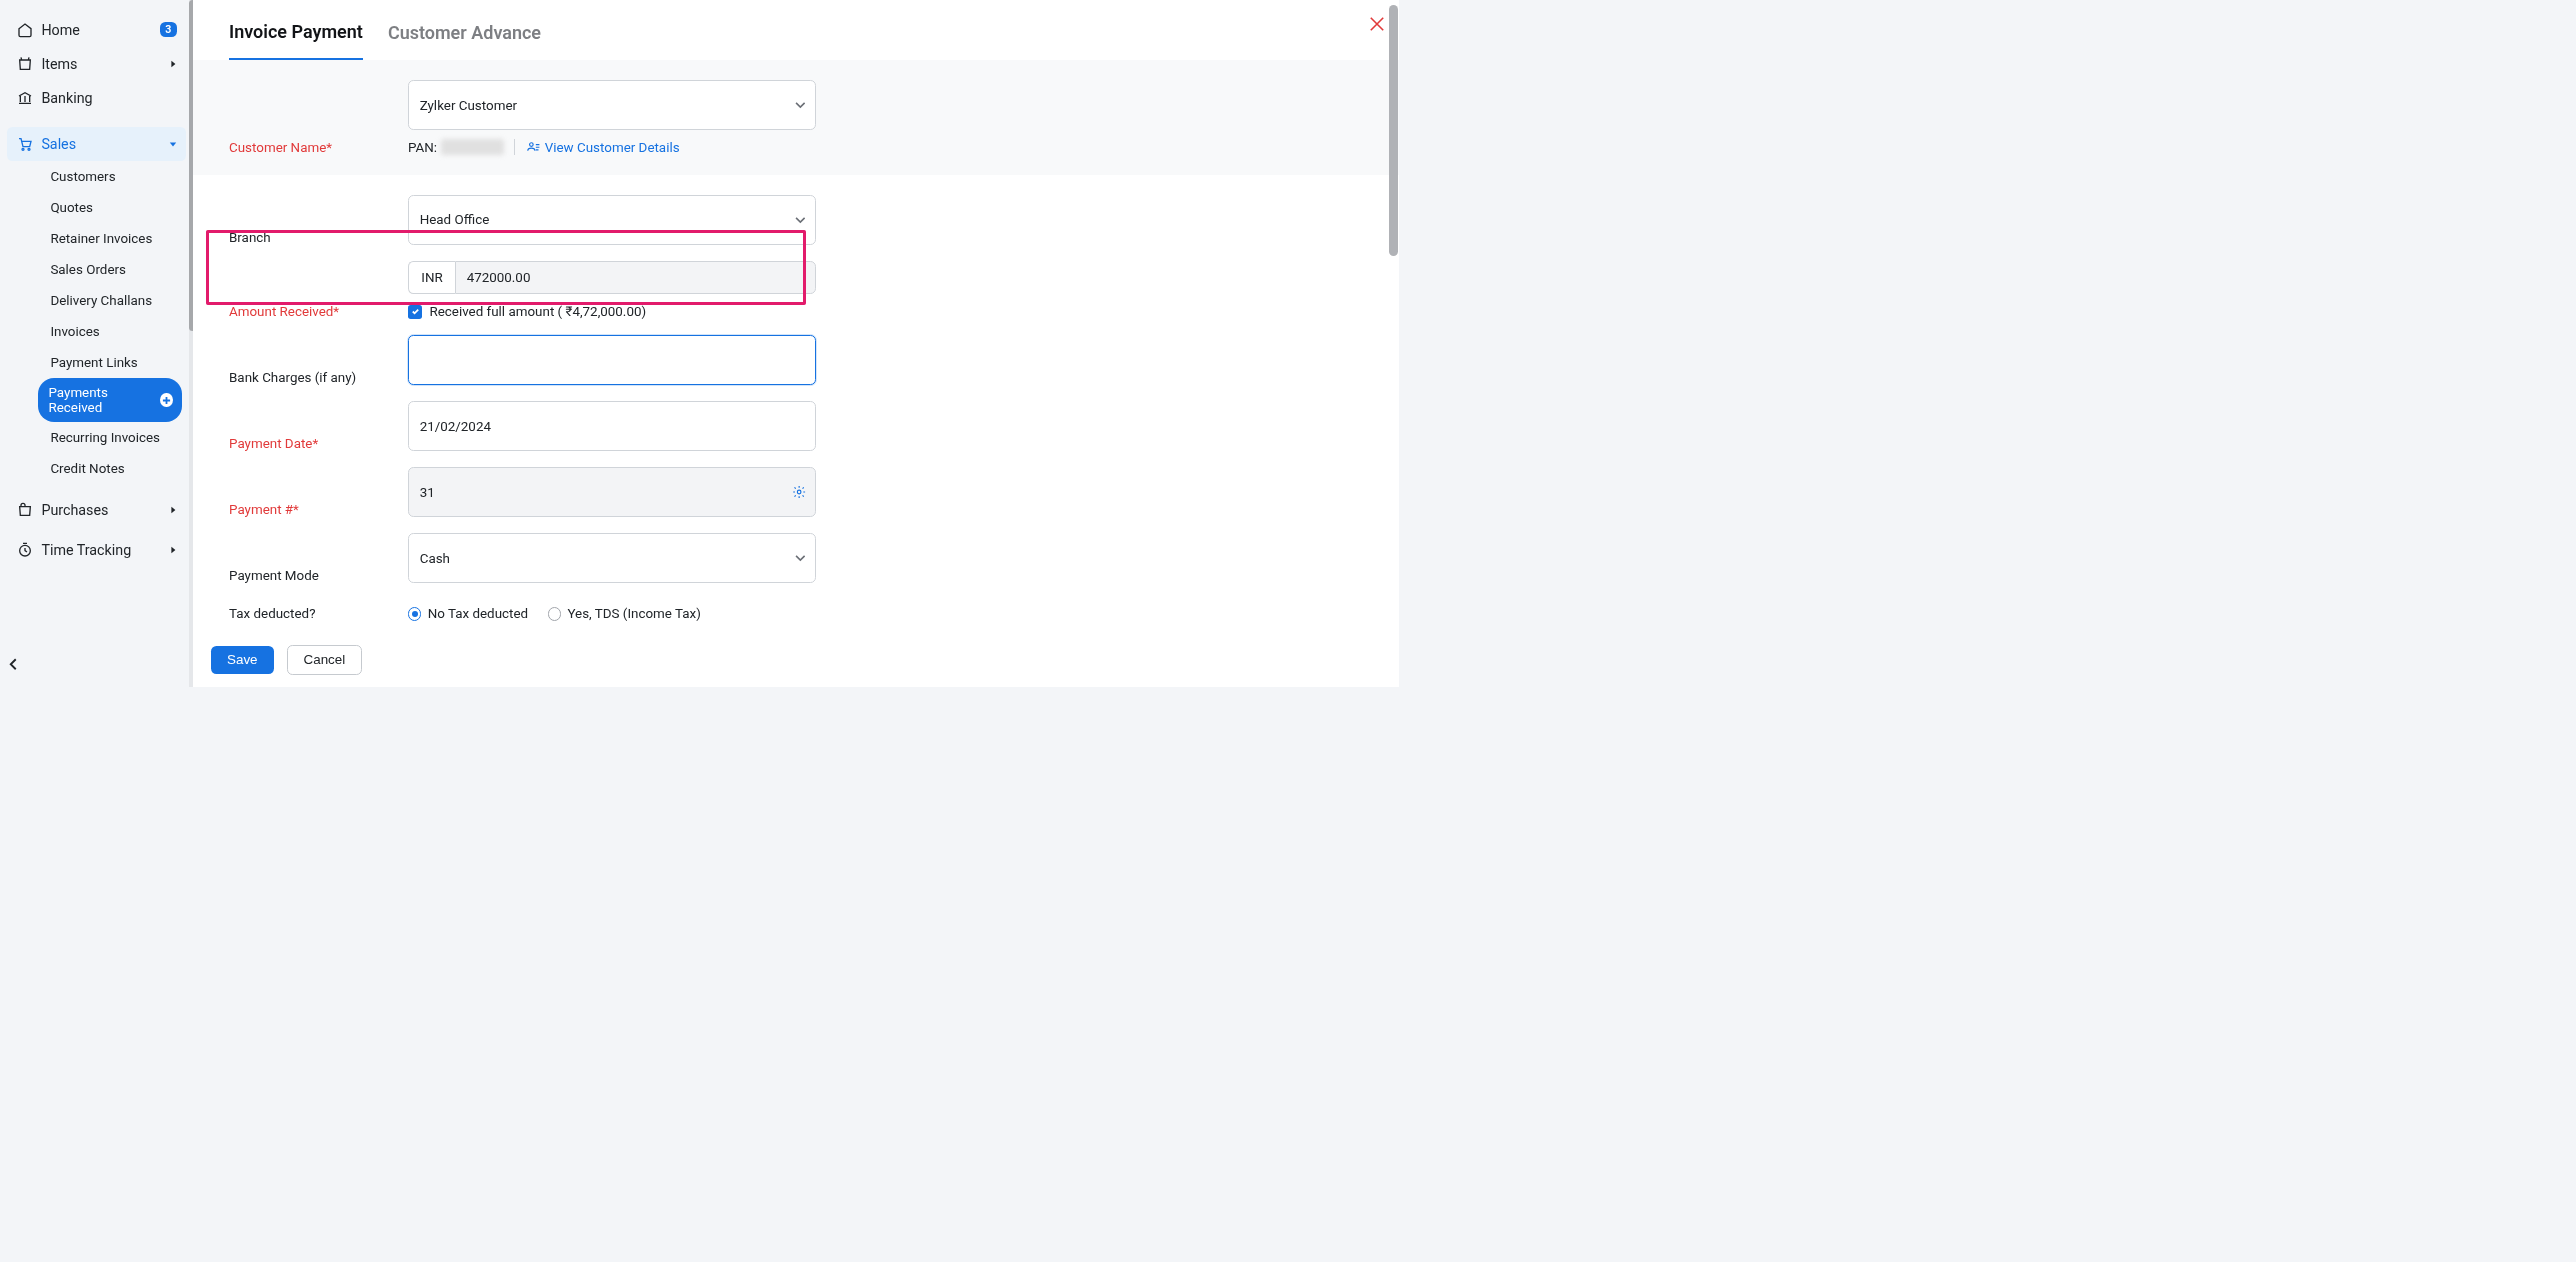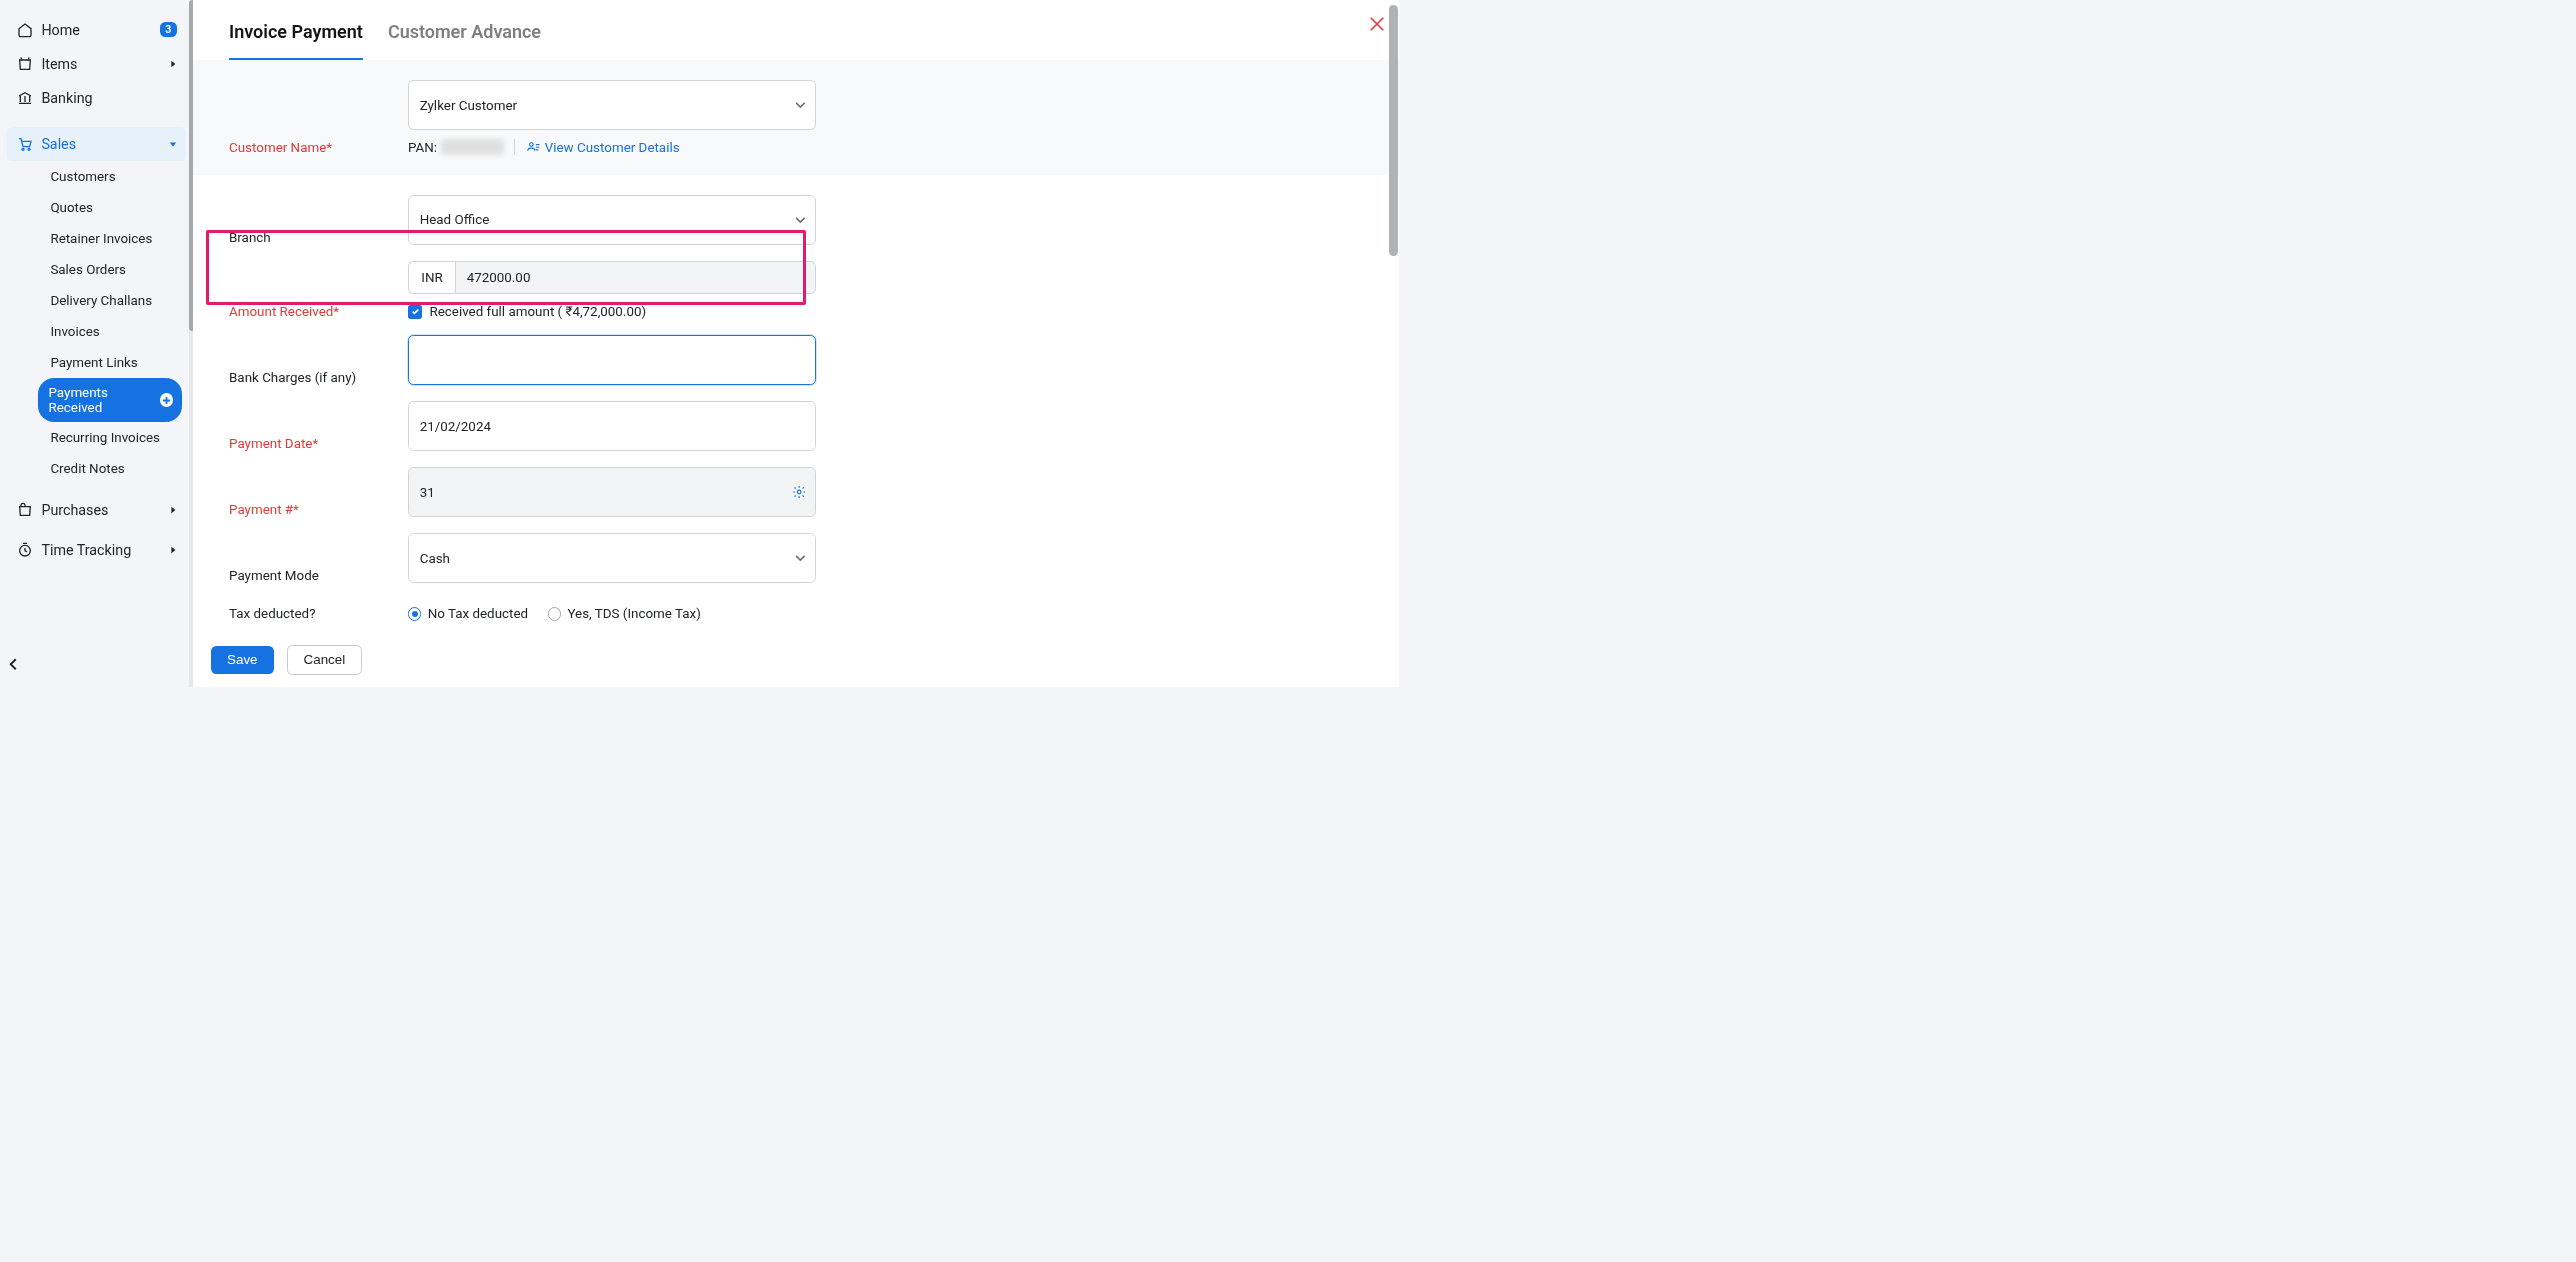--- a/index.html
+++ b/index.html
@@ -15,21 +15,21 @@
 .sidebar-sub { padding-left: 36px; }
 .sidebar-sub .sidebar-item { padding: 8px 9px 8px 7.2px; font-size: 13.4px; }
 .sidebar-sub .sidebar-item.active { background: #1672e1; color: #fff; border-radius: 16px; padding: 7.2px 9px 7.2px 10.7px; margin-left: -3.6px; margin-right: 5.4px; gap: 8px; }
 .sidebar-sub .sidebar-item.active .add-circle { margin-left: auto; width: 14.3px; height: 14.3px; background: #fff; border-radius: 50%; display: flex; align-items: center; justify-content: center; color: #1672e1; font-size: 11.6px; font-weight: bold; }
 .badge-count { margin-left: auto; background: #1672e1; color: #fff; font-size: 10.7px; font-weight: 600; padding: 0.9px 5.4px; border-radius: 5.4px; min-width: 16px; text-align: center; }
 .sidebar-collapse { position: absolute; bottom: 9px; left: 0; right: 0; text-align: center; padding: 7.2px; cursor: pointer; font-size: 16px; color: #333; }
 .sidebar-track { position: absolute; left: 189px; top: 0; width: 7.2px; height: 100%; background: #e5e7ea; }
 .sidebar-thumb { position: absolute; left: 189px; top: 0; width: 7.2px; height: 331px; background: #a6a8ab; border-radius: 3.6px; }
 
 .main { flex: 1; background: #fff; position: relative; display: flex; flex-direction: column; }
-.tabs-row { display: flex; padding: 14.3px 21.5px 0 36px; position: relative; }
+.tabs-row { display: flex; align-items: center; padding: 14.3px 21.5px 0 36px; position: relative; }
 .tab { padding: 7.2px 0 16px 0; font-size: 18px; font-weight: 600; margin-right: 25px; color: #7d7f83; cursor: pointer; }
 .tab.active { color: #121417; border-bottom: 2.7px solid #1672e1; }
 .close-btn { position: absolute; top: 16px; right: 14.3px; font-size: 19.7px; color: #e13a3a; cursor: pointer; font-weight: 300; }
 
 .form-area { flex: 1; overflow-y: auto; }
 .section { padding: 19.7px 36px; }
 .section.grey { background: #f8f9fa; }
 .row { display: flex; align-items: flex-end; margin-bottom: 16px; }
 .row:last-child { margin-bottom: 0; }
 .label-col { width: 179px; padding-top: 7.2px; font-size: 13.4px; color: #212529; }

